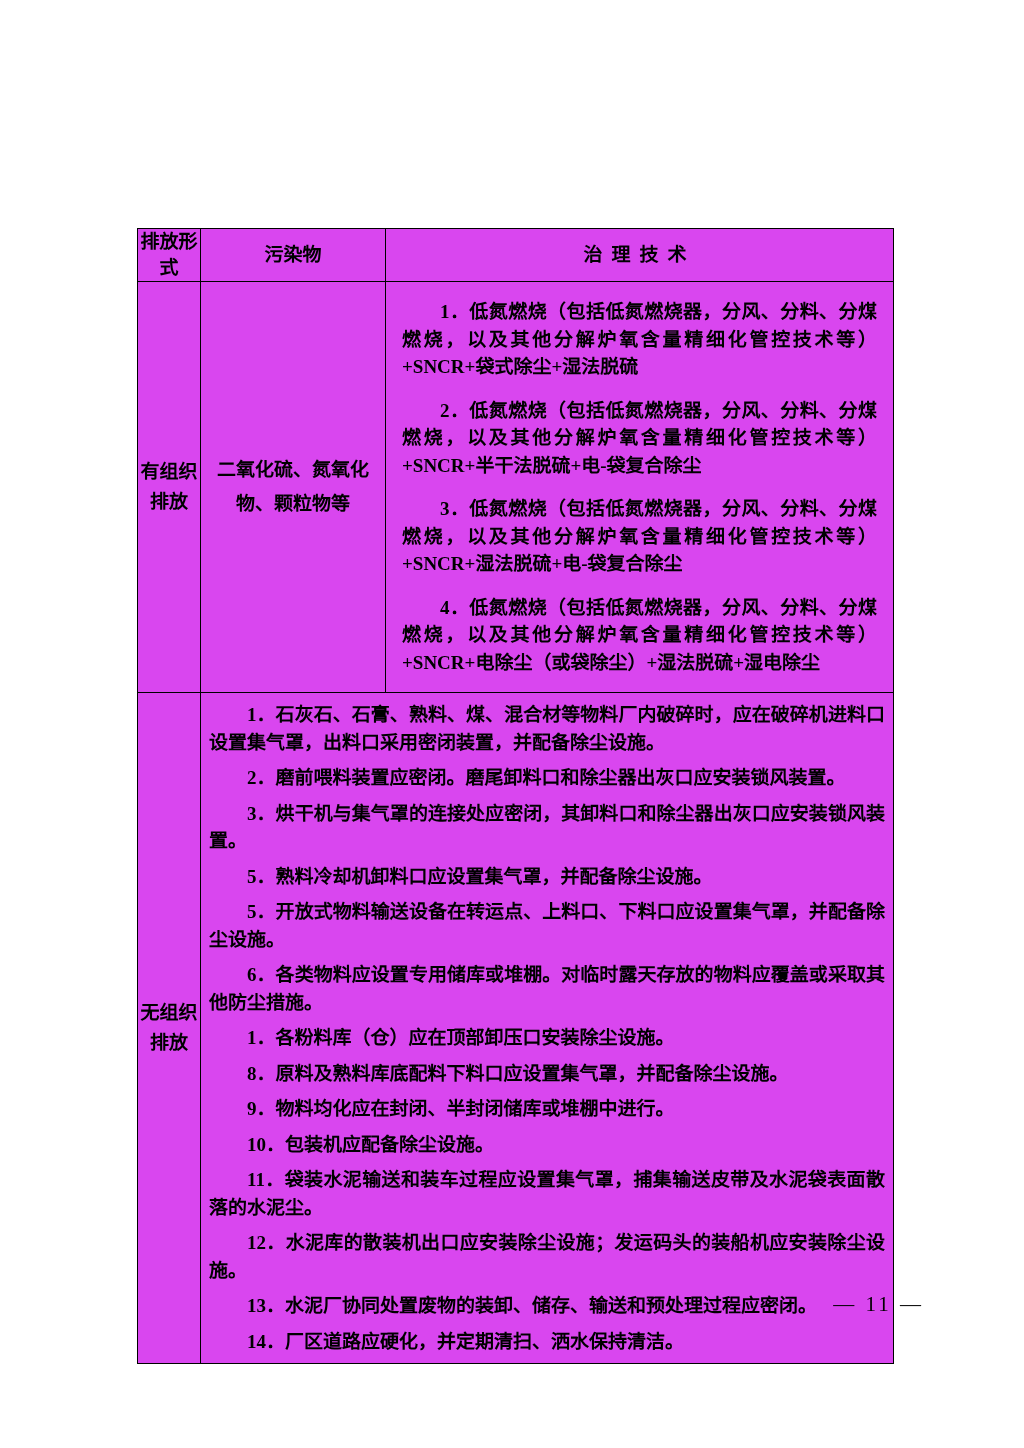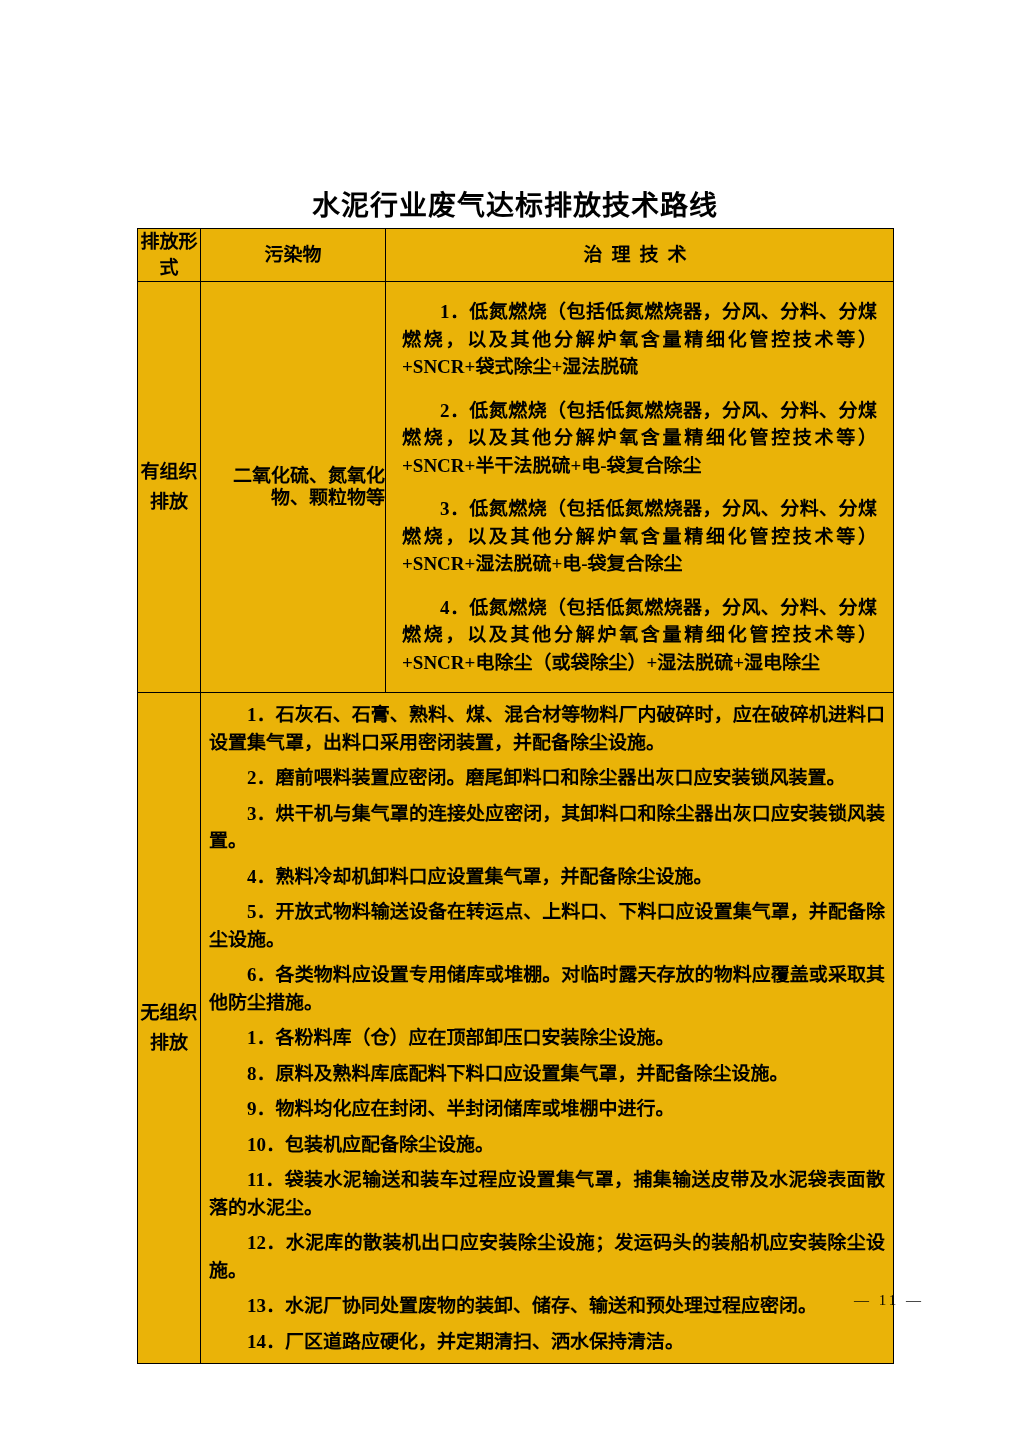--- a/index.html
+++ b/index.html
@@ -45,21 +45,21 @@
   .tbl-wrap {
     position: absolute;
     left: 137px;
     top: 228px;
     width: 756px;
   }
   table.main {
     border-collapse: collapse;
     width: 756px;
     table-layout: fixed;
-    background: #eab308;
+    background: #d946ef;
   }
   table.main td {
     border: 1.6px solid #000;
     vertical-align: middle;
     padding: 0;
   }
   .col-a { width: 63px; }
   .col-b { width: 185px; }
   .col-c { width: 508px; }
 
@@ -86,24 +86,24 @@
   }
   .type-cell .t-inner {
     display: block;
     width: 100%;
     word-break: break-all;
   }
 
   
   .poll-cell {
     font-size: 19px;
-    line-height: 22px;
+    line-height: 34px;
     font-weight: 600;
     padding: 6px 10px 6px 12px;
-    text-align: right;
+    text-align: center;
     margin-left: 36px;
   }
 
   
   .tech-cell {
     font-size: 19px;
     line-height: 27.5px;
     font-weight: 600;
     padding: 7px 10px 9px 10px;
     text-align: justify;
@@ -130,31 +130,30 @@
     text-justify: inter-ideograph;
   }
 
   
   .page-num {
     position: absolute;
     left: 0;
     top: 1292px;
     width: 924px;
     text-align: right;
-    font-size: 15px;
+    font-size: 21px;
     letter-spacing: 3px;
     font-family: "Liberation Serif", "DejaVu Serif", serif;
   }
 </style>
 </head>
 <body>
 
 <div class="page">
 
-  <div class="doc-title">水泥行业废气达标排放技术路线</div>
 
   <div class="tbl-wrap">
     <table class="main">
       <colgroup>
         <col class="col-a">
         <col class="col-b">
         <col class="col-c">
       </colgroup>
       <tbody>
 
@@ -178,21 +177,21 @@
         </tr>
 
         <tr>
           <td class="type-cell">
             <span class="t-inner">无组织排放</span>
           </td>
           <td class="meas-cell" colspan="2">
             <p>1．石灰石、石膏、熟料、煤、混合材等物料厂内破碎时，应在破碎机进料口设置集气罩，出料口采用密闭装置，并配备除尘设施。</p>
             <p>2．磨前喂料装置应密闭。磨尾卸料口和除尘器出灰口应安装锁风装置。</p>
             <p>3．烘干机与集气罩的连接处应密闭，其卸料口和除尘器出灰口应安装锁风装置。</p>
-            <p>4．熟料冷却机卸料口应设置集气罩，并配备除尘设施。</p>
+            <p>5．熟料冷却机卸料口应设置集气罩，并配备除尘设施。</p>
             <p>5．开放式物料输送设备在转运点、上料口、下料口应设置集气罩，并配备除尘设施。</p>
             <p>6．各类物料应设置专用储库或堆棚。对临时露天存放的物料应覆盖或采取其他防尘措施。</p>
             <p>1．各粉料库（仓）应在顶部卸压口安装除尘设施。</p>
             <p>8．原料及熟料库底配料下料口应设置集气罩，并配备除尘设施。</p>
             <p>9．物料均化应在封闭、半封闭储库或堆棚中进行。</p>
             <p>10．包装机应配备除尘设施。</p>
             <p>11．袋装水泥输送和装车过程应设置集气罩，捕集输送皮带及水泥袋表面散落的水泥尘。</p>
             <p>12．水泥库的散装机出口应安装除尘设施；发运码头的装船机应安装除尘设施。</p>
             <p>13．水泥厂协同处置废物的装卸、储存、输送和预处理过程应密闭。</p>
             <p>14．厂区道路应硬化，并定期清扫、洒水保持清洁。</p>

